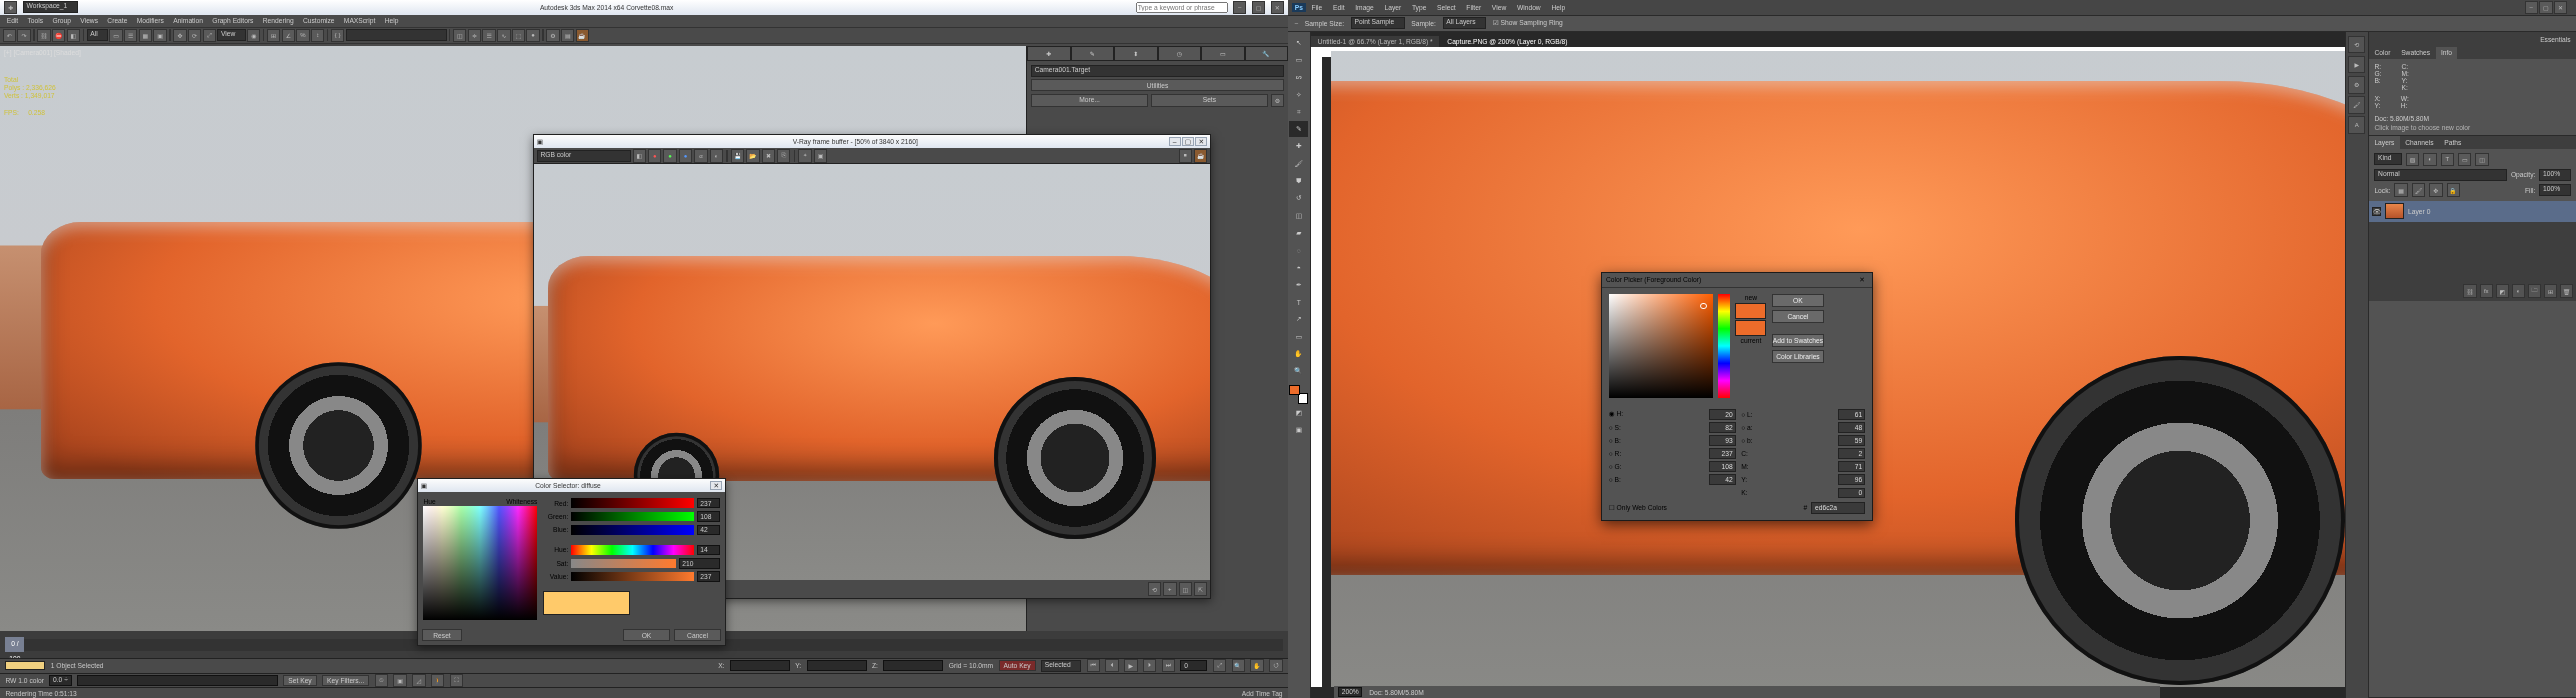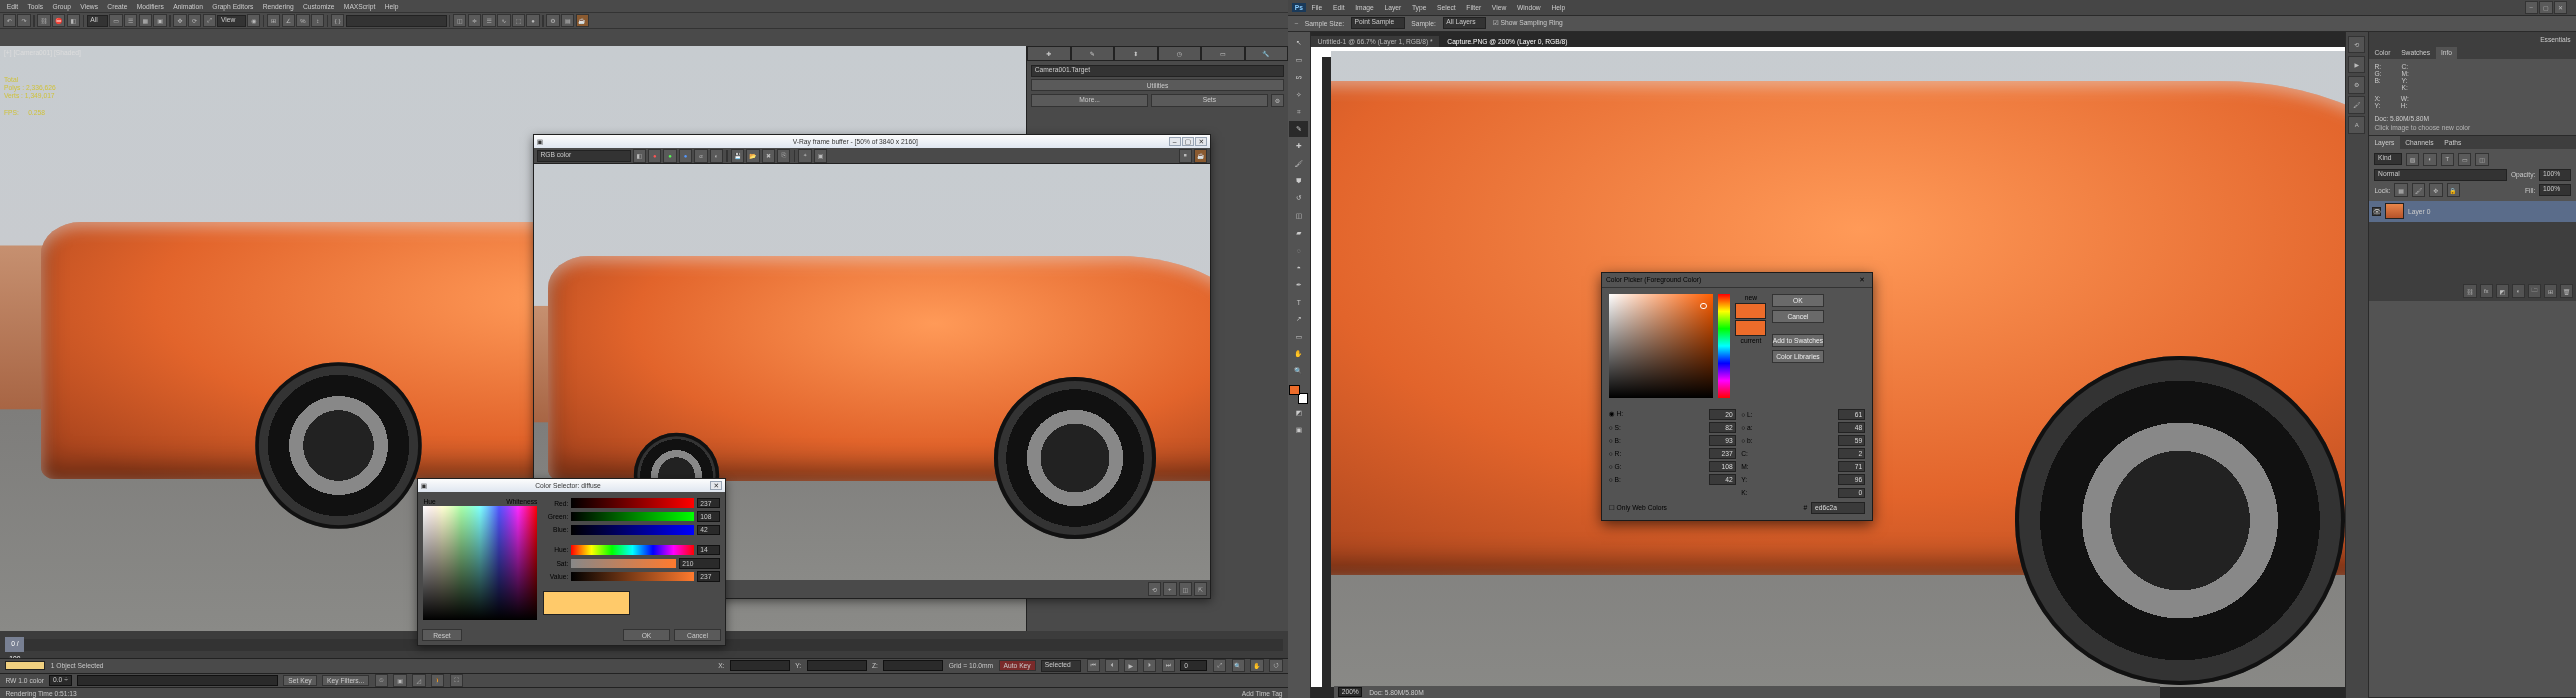--- a/index.html
+++ b/index.html
@@ -133,20 +133,29 @@
 .cp-nums{display:grid;grid-template-columns:auto 27px auto 27px; gap:2.7px 5.4px; align-items:center; padding:4px 6.7px;}
 .cp-nums input{width:27px;background:#3a3a3a;border:0.7px solid #222;color:#ddd;text-align:right;padding:0.7px 2px;}
 .cp-hex{display:flex;gap:4px;align-items:center;padding:0 6.7px 6.7px;}
 .cp-hex input{width:54px;background:#3a3a3a;border:0.7px solid #222;color:#ddd;padding:1.3px 2.7px;}
 .ps-footer{position:absolute;left:23px;bottom:0;right:208px;height:12px;background:#535353;display:flex;align-items:center;padding:0 4px;gap:6.7px;}
 </style>
 </head>
 <body>
 
 <div class="max">
+  <div class="max-titlebar">
+    <span class="tb-btn">✚</span>
+    <span class="tb-combo">Workspace_1</span>
+    <span class="spacer">Autodesk 3ds Max 2014 x64   Corvette08.max</span>
+    <input placeholder="Type a keyword or phrase" style="">
+    <span class="tb-btn">–</span>
+    <span class="tb-btn">▢</span>
+    <span class="tb-btn">✕</span>
+  </div>
   <div class="max-menu">
     <span>Edit</span>
     <span>Tools</span>
     <span>Group</span>
     <span>Views</span>
     <span>Create</span>
     <span>Modifiers</span>
     <span>Animation</span>
     <span>Graph Editors</span>
     <span>Rendering</span>

